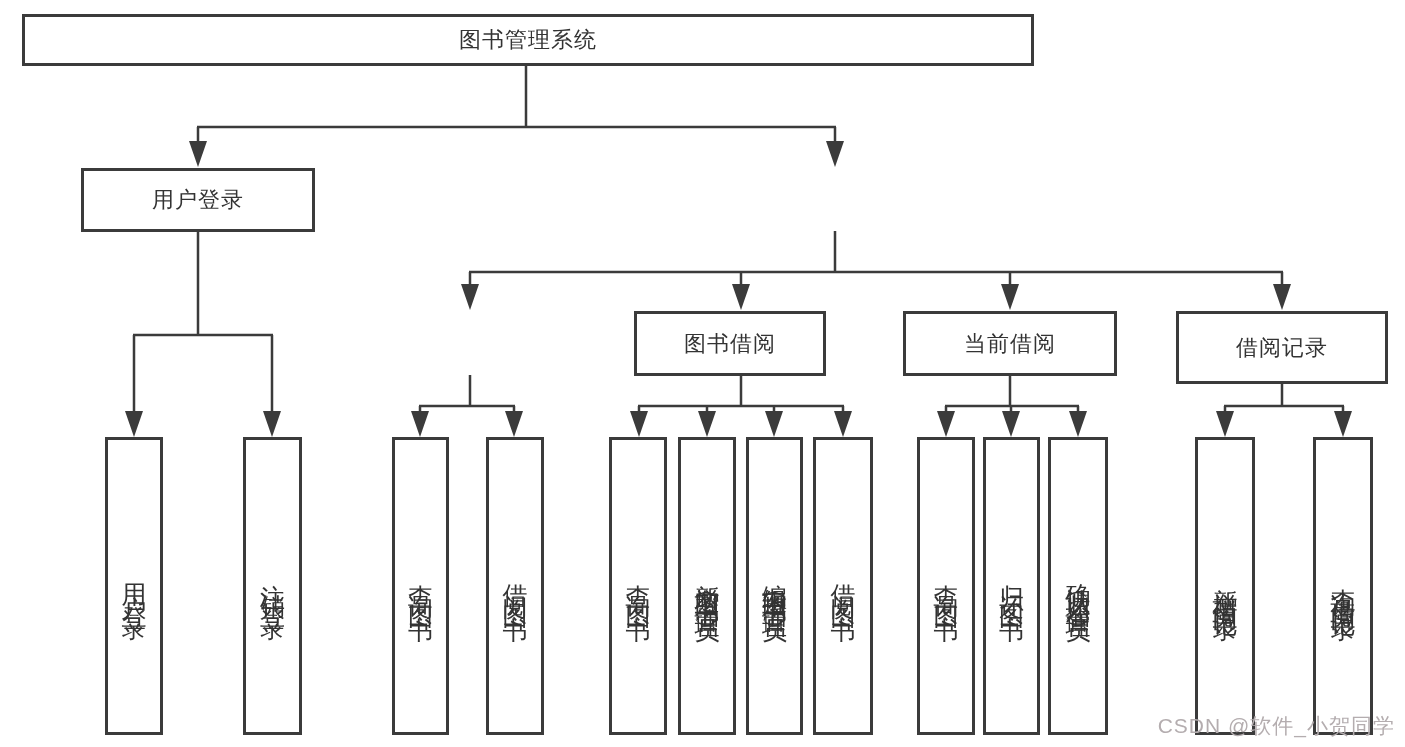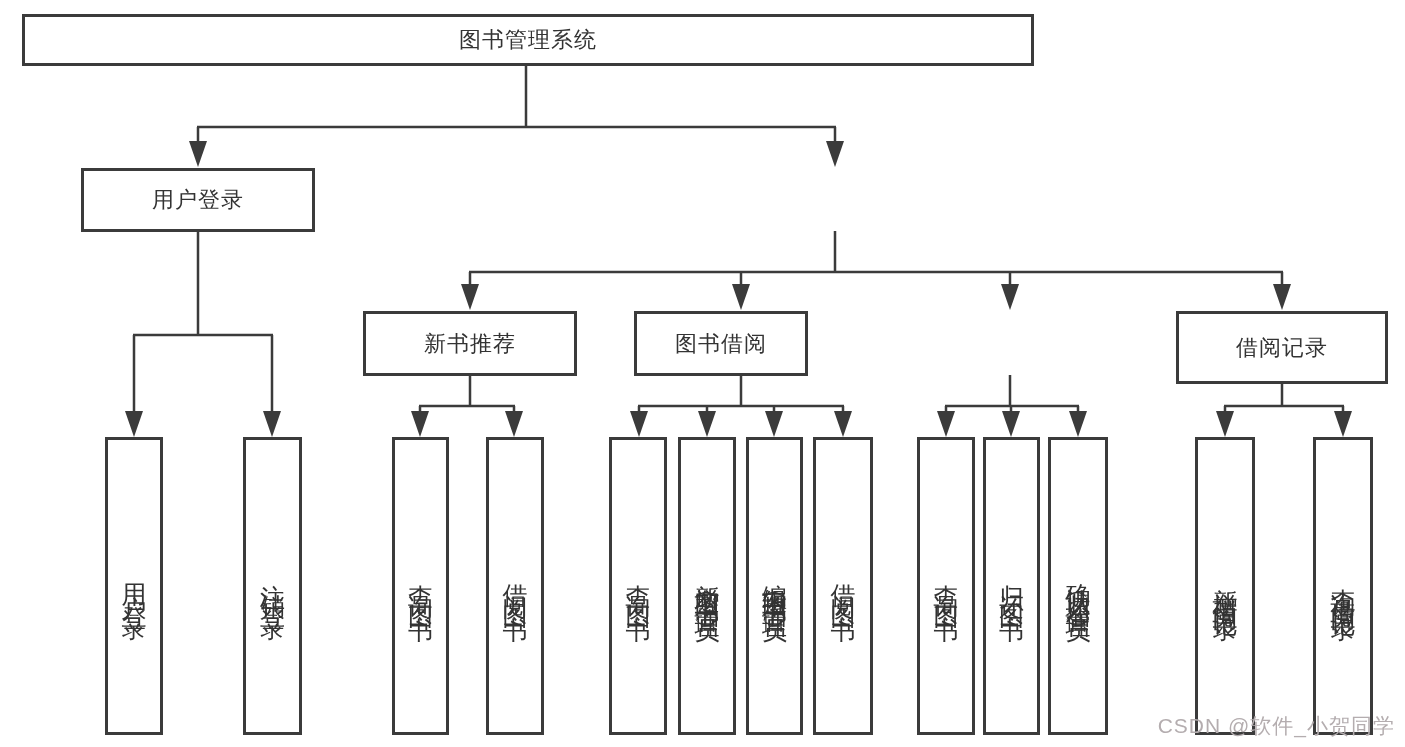--- a/index.html
+++ b/index.html
@@ -113,25 +113,25 @@
   </svg>
 
   <div class="box" style="left:22px;top:14px;width:1012px;height:52px">
     <span class="hlabel">图书管理系统</span>
   </div>
 
   <div class="box" style="left:81px;top:168px;width:234px;height:64px">
     <span class="hlabel">用户登录</span>
   </div>
 
-  <div class="box" style="left:363px;top:311px;width:214px;height:65px">
-    <span class="hlabel">新书推荐</span>
+  <div class="box" style="left:634px;top:311px;width:192px;height:65px">
+    <span class="hlabel">图书借阅</span>
   </div>
-  <div class="box" style="left:634px;top:311px;width:174px;height:65px">
-    <span class="hlabel">图书借阅</span>
+  <div class="box" style="left:903px;top:311px;width:214px;height:65px">
+    <span class="hlabel">当前借阅</span>
   </div>
   <div class="box" style="left:1176px;top:311px;width:212px;height:73px">
     <span class="hlabel">借阅记录</span>
   </div>
 
   <div class="box leaf" style="left:105px;top:437px;width:58px;height:298px">
     <span class="vtext sp4">用户登录</span>
   </div>
   <div class="box leaf" style="left:243px;top:437px;width:59px;height:298px">
     <span class="vtext sp4">注销登录</span>

